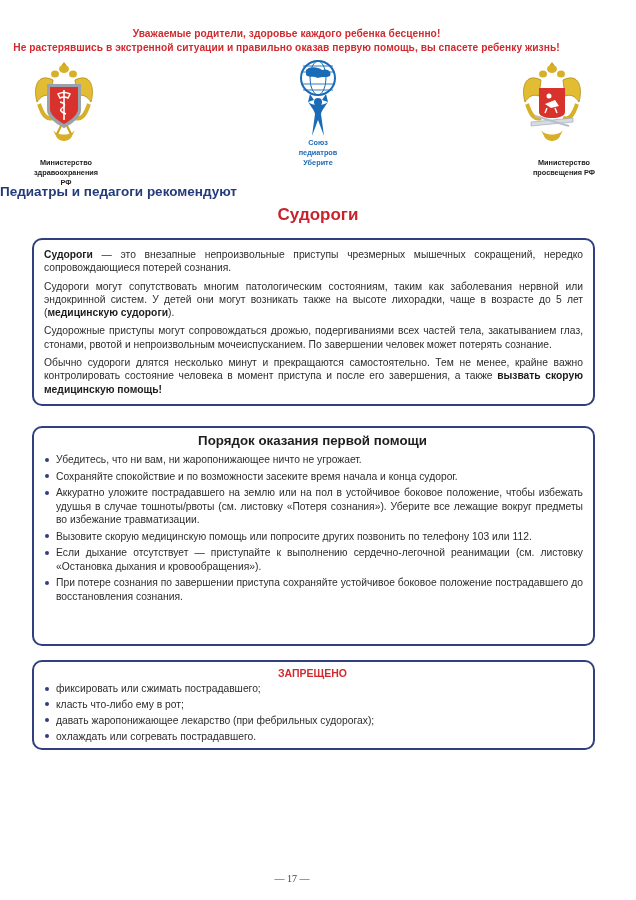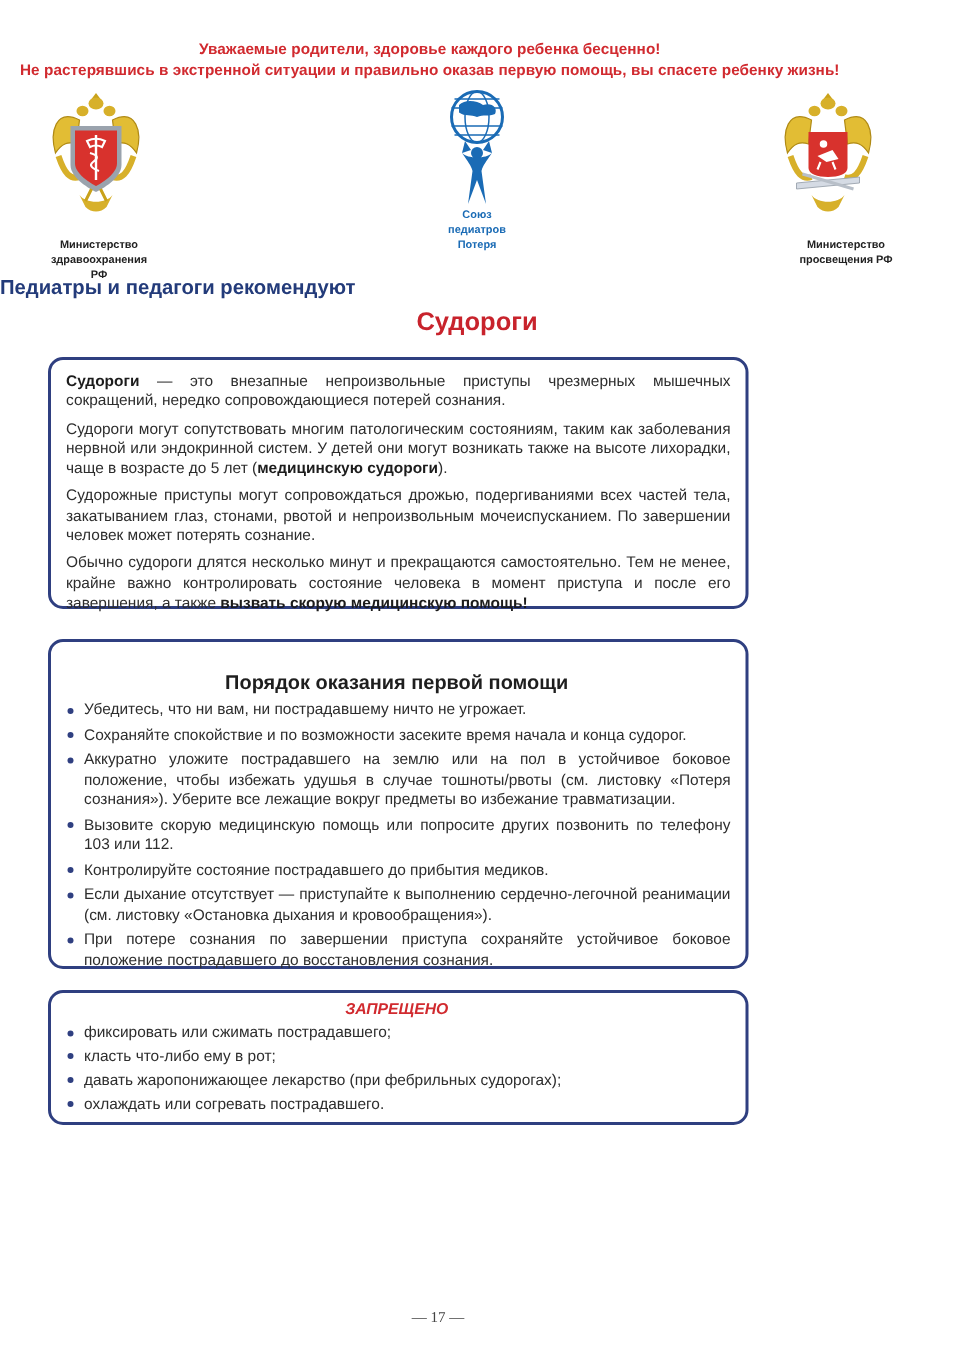--- a/index.html
+++ b/index.html
@@ -18,31 +18,31 @@
   .logo-caption.blue { color: #1a6bb5; }
   .subtitle {
     position: absolute; left: 0; width: 636px; top: 184px; 
     color: #233b7a; font-weight: bold; font-size: 13.5px;
   }
   .title {
     position: absolute; left: 0; width: 636px; top: 205px; text-align: center;
     color: #c8232c; font-weight: bold; font-size: 17px;
   }
   .box {
-    position: absolute; left: 32px; width: 467px;
+    position: absolute; left: 32px; width: 563px;
     border: 2.5px solid #2f3f80; border-radius: 10px; box-sizing: border-box; background: #fff;
   }
   .box p {
     margin: 0 0 5px 0; font-size: 10.3px; line-height: 13.3px; text-align: justify; color: #2d2d2d;
   }
   .box b { color: #1c1c1c; }
   .box-title {
     text-align: center; font-weight: bold; font-size: 13.3px; color: #1e1e1e; margin: 0 0 5px 0;
   }
-  .box-title.red { color: #d12a2f; font-size: 10.5px; margin-bottom: 3px; font-style: italic; }
+  .box-title.red { color: #d12a2f; font-size: 10.5px; margin-bottom: 3px; }
   ul.bullets { list-style: none; margin: 0; padding: 0; }
   ul.bullets li {
     position: relative; padding-left: 14px; font-size: 10.3px; line-height: 13.3px;
     margin-bottom: 3.4px; text-align: justify; color: #2d2d2d;
   }
   ul.bullets li .dot {
     position: absolute; left: 3px; top: 4.5px; width: 4px; height: 4px; border-radius: 50%;
     background: #2f3f80;
   }
   ul.bullets.tight li { margin-bottom: 2.6px; }
@@ -88,21 +88,21 @@
     <path d="M9 14 H43 M9 26 H43 M11 8 H41 M11 32 H41" stroke="#1a6bb5" stroke-width="0.9"></path>
     <path d="M14 12 C18 8 26 9 30 12 C36 10 40 14 38 18 C34 20 30 18 26 20 C22 18 18 20 14 17z" fill="#1a6bb5"></path>
     <path d="M18 36 L16 44 L22 42z M34 36 L36 44 L30 42z" fill="#1a6bb5"></path>
     <circle cx="26" cy="44" r="4" fill="#1a6bb5"></circle>
     <path d="M16 44 C20 50 22 52 23 56 L20 78 L26 62 L32 78 L29 56 C30 52 32 50 36 44 C32 48 20 48 16 44z" fill="#1a6bb5"></path>
   </svg>
 </div>
 <div class="logo-caption blue" style="left:288px; top:138px; width:60px;">
   <div>Союз</div>
   <div>педиатров</div>
-  <div>Потеря</div>
+  <div>Уберите</div>
 </div>
 
 <div class="logo" style="left:521px; top:58px; width:62px; height:90px;">
   <svg width="62" height="90" viewBox="0 0 62 90">
     <path d="M31 4 l3 4 h-6z" fill="#c9a21a"></path>
     <ellipse cx="31" cy="11" rx="5" ry="4" fill="#d7b02a"></ellipse>
     <ellipse cx="22" cy="16" rx="4" ry="3.5" fill="#d7b02a"></ellipse>
     <ellipse cx="40" cy="16" rx="4" ry="3.5" fill="#d7b02a"></ellipse>
     <path d="M20 22 C4 14 0 30 4 44 C8 38 12 36 18 38z" fill="#e2bd34" stroke="#b08a14" stroke-width="0.8"></path>
     <path d="M42 22 C58 14 62 30 58 44 C54 38 50 36 44 38z" fill="#e2bd34" stroke="#b08a14" stroke-width="0.8"></path>
@@ -125,28 +125,27 @@
 <div class="subtitle">Педиатры и педагоги рекомендуют</div>
 <div class="title">Судороги</div>
 
 <div class="box" style="top:238px; height:168px; padding:8px 10px 6px 10px;">
   <p><b>Судороги</b><span> — это внезапные непроизвольные приступы чрезмерных мышечных сокращений, нередко сопровождающиеся потерей сознания.</span></p>
   <p><span>Судороги могут сопутствовать многим патологическим состояниям, таким как заболевания нервной или эндокринной систем. У детей они могут возникать также на высоте лихорадки, чаще в возрасте до 5 лет (</span><b>медицинскую судороги</b><span>).</span></p>
   <p>Судорожные приступы могут сопровождаться дрожью, подергиваниями всех частей тела, закатыванием глаз, стонами, рвотой и непроизвольным мочеиспусканием. По завершении человек может потерять сознание.</p>
   <p><span>Обычно судороги длятся несколько минут и прекращаются самостоятельно. Тем не менее, крайне важно контролировать состояние человека в момент приступа и после его завершения, а также </span><b>вызвать скорую медицинскую помощь!</b></p>
 </div>
 
-<div class="box" style="top:426px; height:220px; padding:19px 10px 6px 8px;">
+<div class="box" style="top:426px; height:220px; padding:5px 10px 6px 8px;">
   <div class="box-title">Порядок оказания первой помощи</div>
   <ul class="bullets">
-    <li><span class="dot"></span><span>Убедитесь, что ни вам, ни пострадавшему ничто не угрожает.</span></li>
+    <li><span class="dot"></span><span>Убедитесь, что ни вам, ни жаропонижающее ничто не угрожает.</span></li>
     <li><span class="dot"></span><span>Сохраняйте спокойствие и по возможности засеките время начала и конца судорог.</span></li>
     <li><span class="dot"></span><span>Аккуратно уложите пострадавшего на землю или на пол в устойчивое боковое положение, чтобы избежать удушья в случае тошноты/рвоты (см. листовку «Потеря сознания»). Уберите все лежащие вокруг предметы во избежание травматизации.</span></li>
     <li><span class="dot"></span><span>Вызовите скорую медицинскую помощь или попросите других позвонить по телефону 103 или 112.</span></li>
-    <li><span class="dot"></span><span>Контролируйте состояние пострадавшего до прибытия медиков.</span></li>
     <li><span class="dot"></span><span>Если дыхание отсутствует — приступайте к выполнению сердечно-легочной реанимации (см. листовку «Остановка дыхания и кровообращения»).</span></li>
     <li><span class="dot"></span><span>При потере сознания по завершении приступа сохраняйте устойчивое боковое положение пострадавшего до восстановления сознания.</span></li>
   </ul>
 </div>
 
 <div class="box" style="top:660px; height:90px; padding:5px 10px 6px 8px;">
   <div class="box-title red">ЗАПРЕЩЕНО</div>
   <ul class="bullets tight">
     <li><span class="dot"></span><span>фиксировать или сжимать пострадавшего;</span></li>
     <li><span class="dot"></span><span>класть что-либо ему в рот;</span></li>

